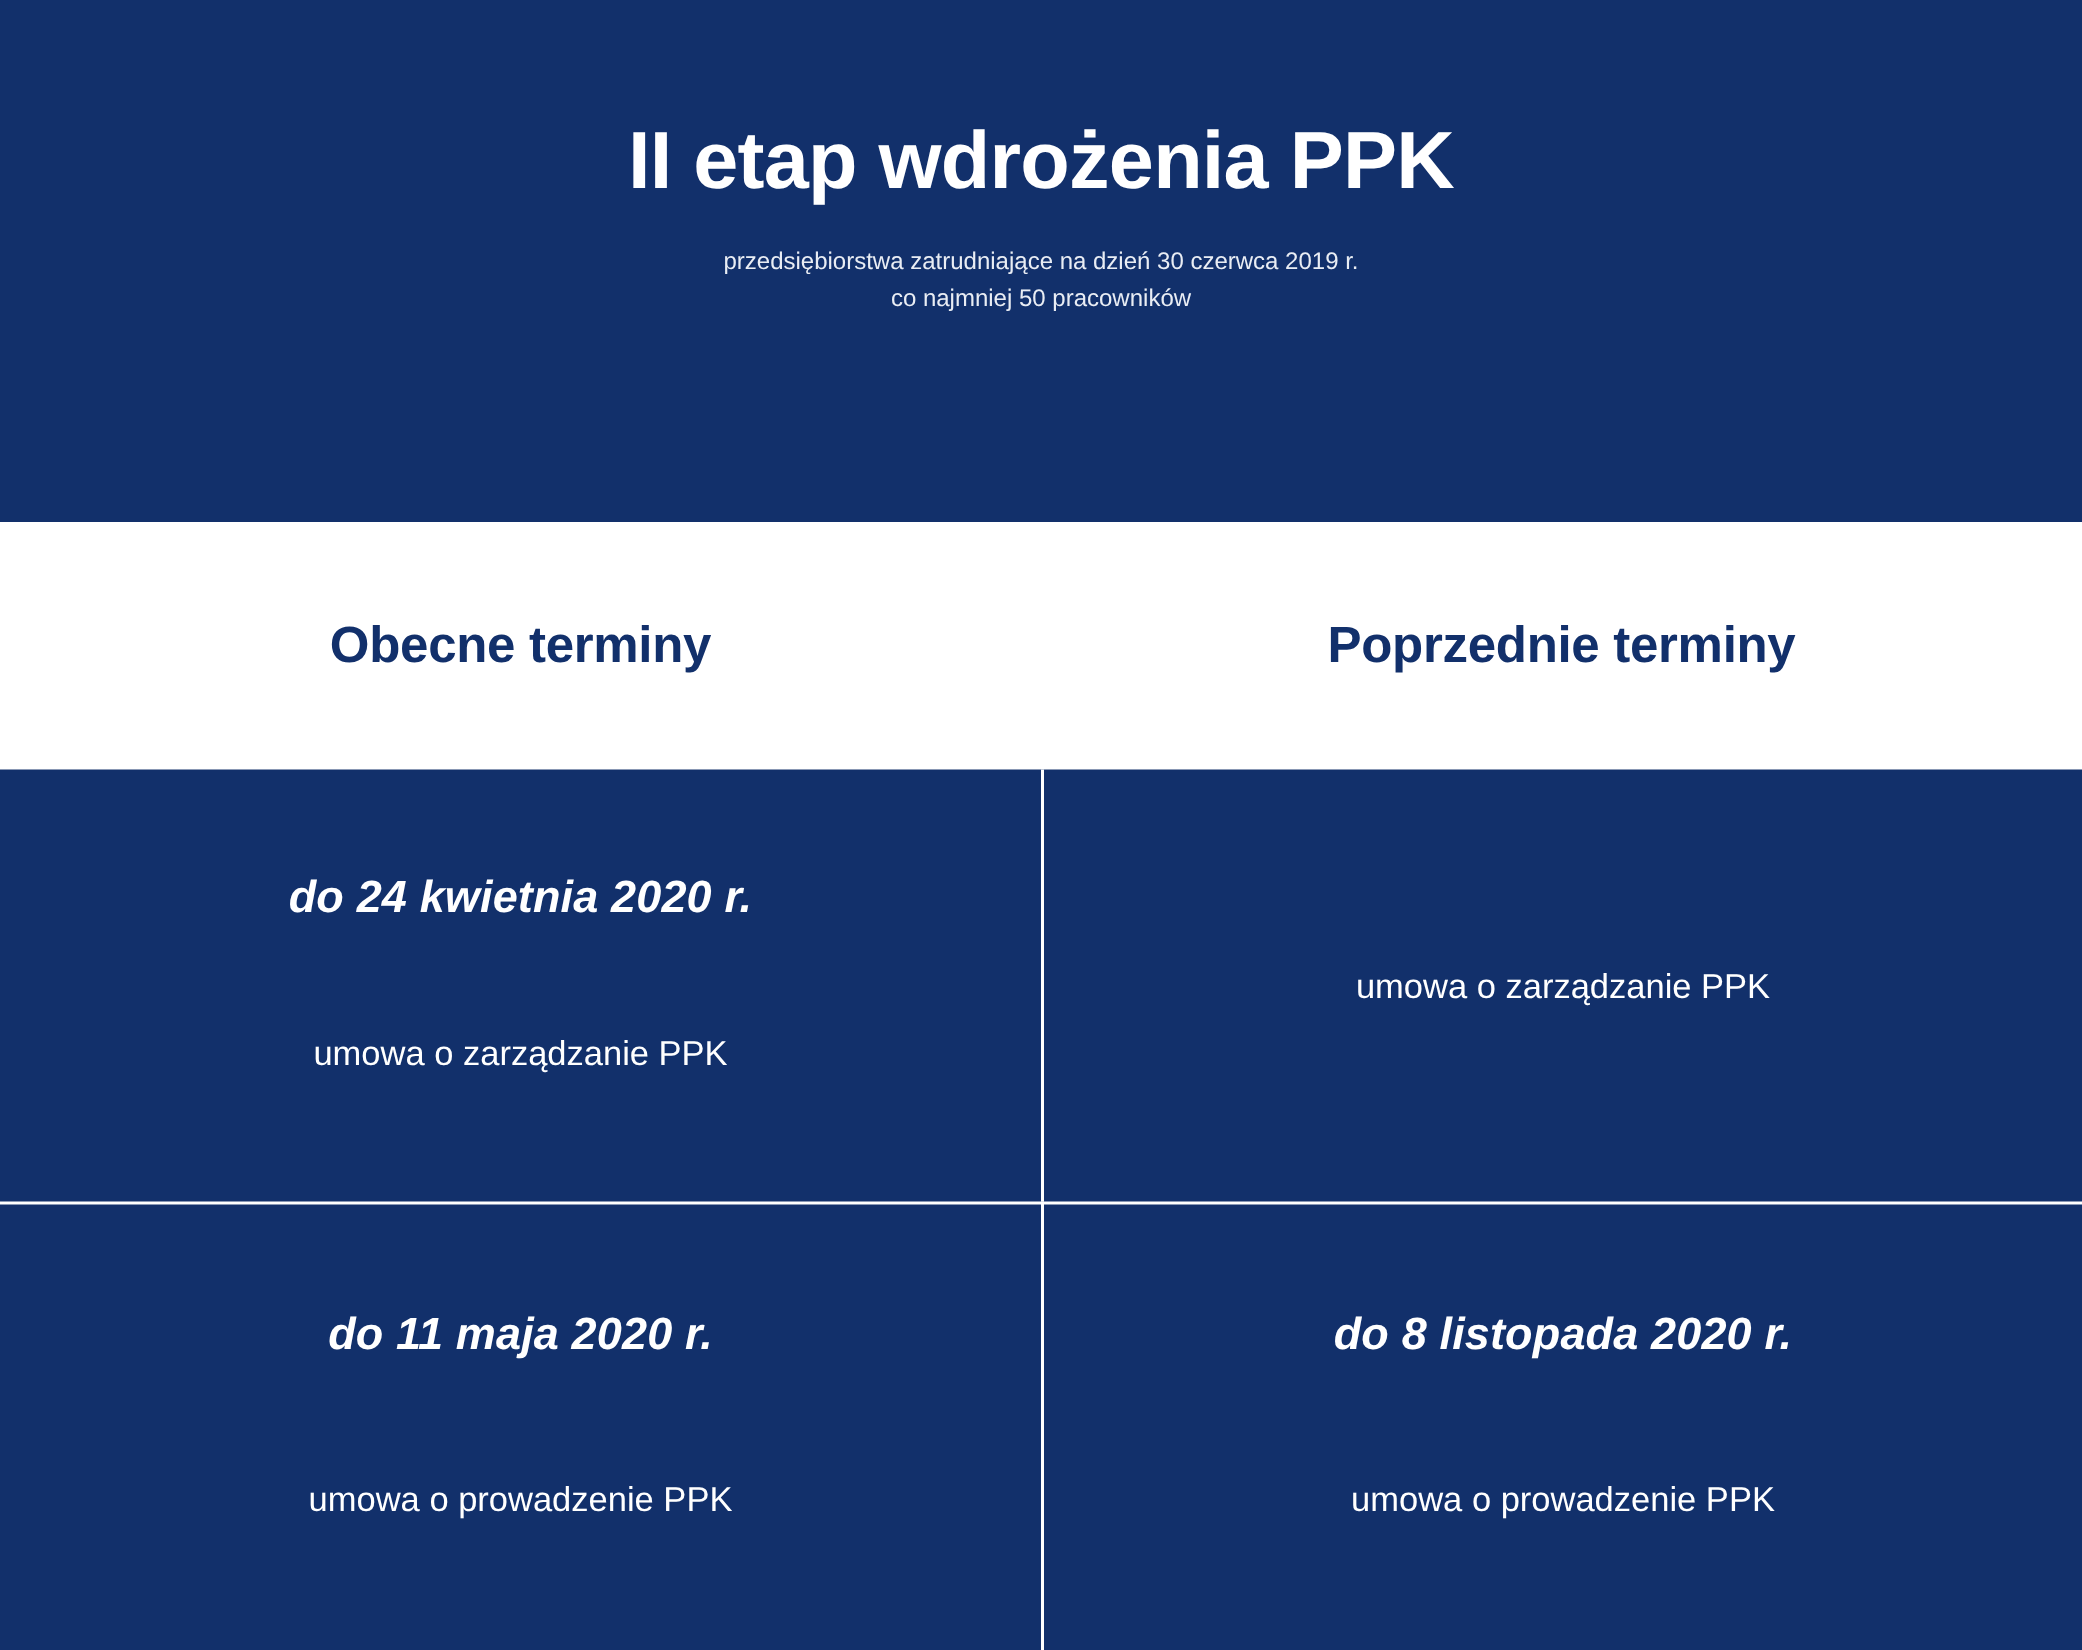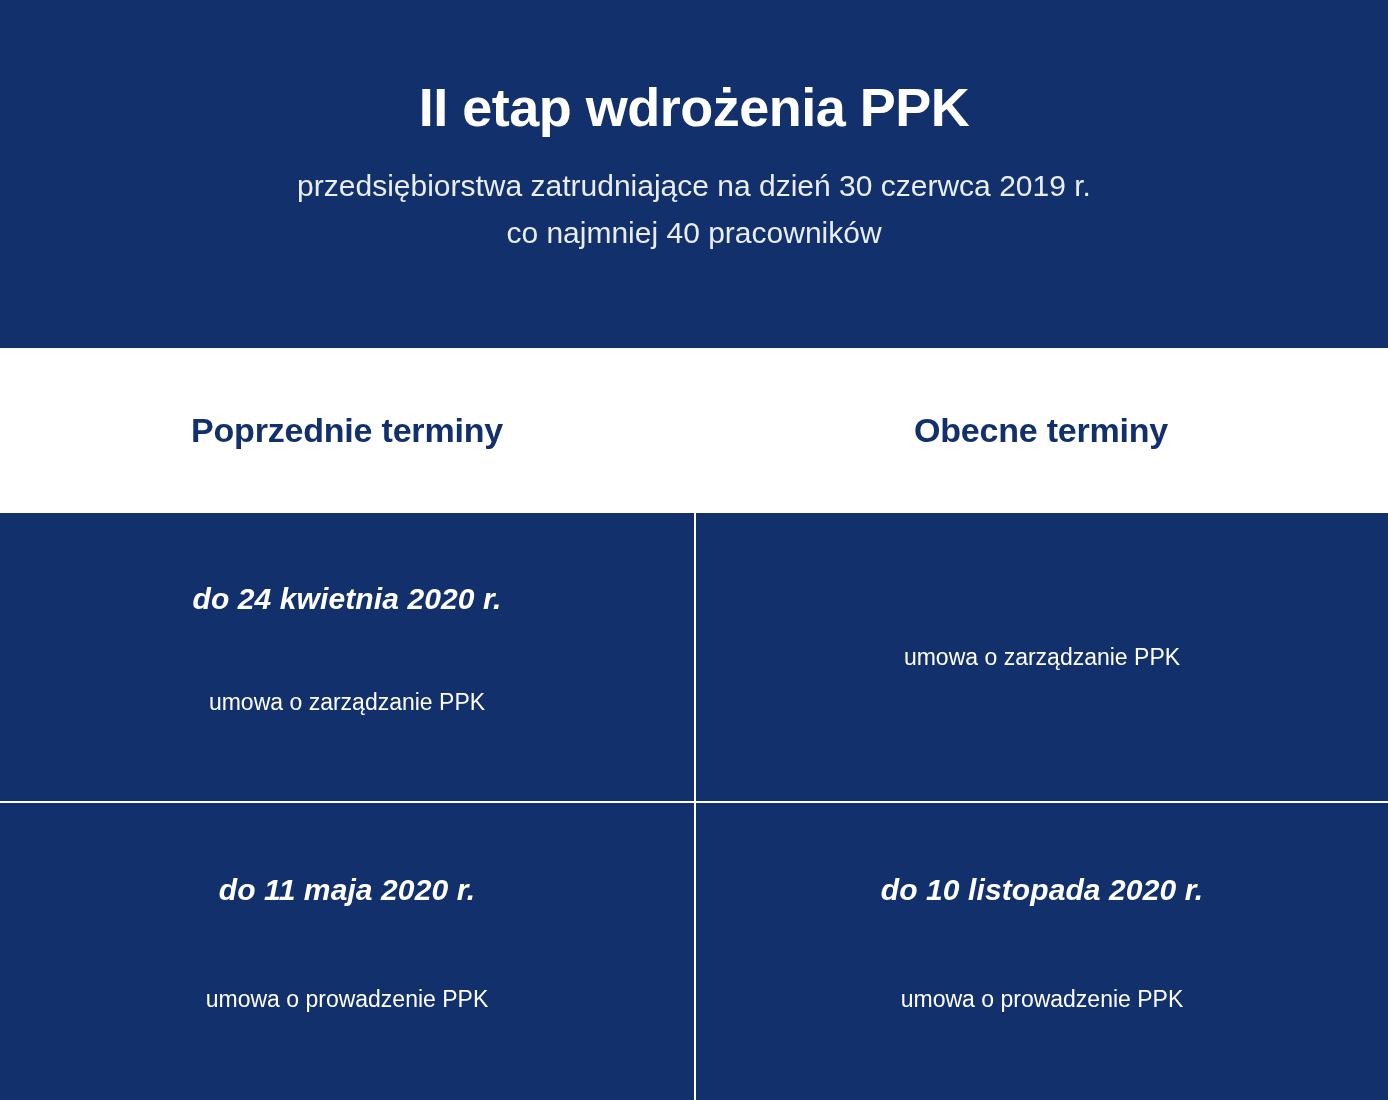--- a/index.html
+++ b/index.html
@@ -35,21 +35,21 @@
     color: #ffffff;
     font-size: 54px;
     font-weight: bold;
     letter-spacing: -0.5px;
     line-height: 1.1;
     text-align: center;
     margin: 0 0 26px 0;
   }
   .header-subtitle {
     color: #e9edf4;
-    font-size: 30px;
+    font-size: 16px;
     font-weight: normal;
     line-height: 1.55;
     text-align: center;
     margin: 0;
     max-width: 900px;
   }
   .header-subtitle .line {
     display: block;
   }
 
@@ -120,49 +120,49 @@
 </style>
 </head>
 <body>
 
 <div class="infographic">
 
   <div class="header">
     <h1 class="header-title">II etap wdrożenia PPK</h1>
     <p class="header-subtitle">
       <span class="line">przedsiębiorstwa zatrudniające na dzień 30 czerwca 2019 r.</span>
-      <span class="line">co najmniej 40 pracowników</span>
+      <span class="line">co najmniej 50 pracowników</span>
     </p>
   </div>
 
   <div class="columns-header">
     <div class="col">
-      <div class="col-title">Poprzednie terminy</div>
+      <div class="col-title">Obecne terminy</div>
     </div>
     <div class="col">
-      <div class="col-title">Obecne terminy</div>
+      <div class="col-title">Poprzednie terminy</div>
     </div>
   </div>
 
   <div class="grid">
 
     <div class="cell row1 left">
       <div class="cell-date">do 24 kwietnia 2020 r.</div>
       <div class="cell-desc">umowa o zarządzanie PPK</div>
     </div>
 
     <div class="cell row1 right">
       <div class="cell-desc">umowa o zarządzanie PPK</div>
     </div>
 
     <div class="cell row2 left bottom">
       <div class="cell-date">do 11 maja 2020 r.</div>
       <div class="cell-desc">umowa o prowadzenie PPK</div>
     </div>
 
     <div class="cell row2 right bottom">
-      <div class="cell-date">do 10 listopada 2020 r.</div>
+      <div class="cell-date">do 8 listopada 2020 r.</div>
       <div class="cell-desc">umowa o prowadzenie PPK</div>
     </div>
 
   </div>
 
 </div>
 
 </body></html>

